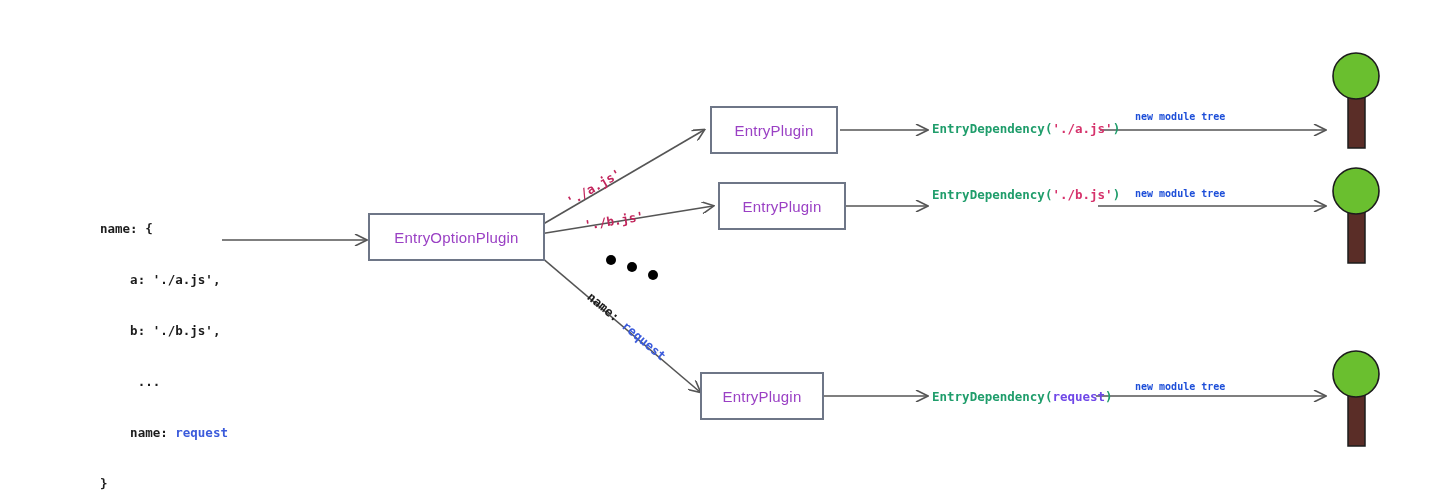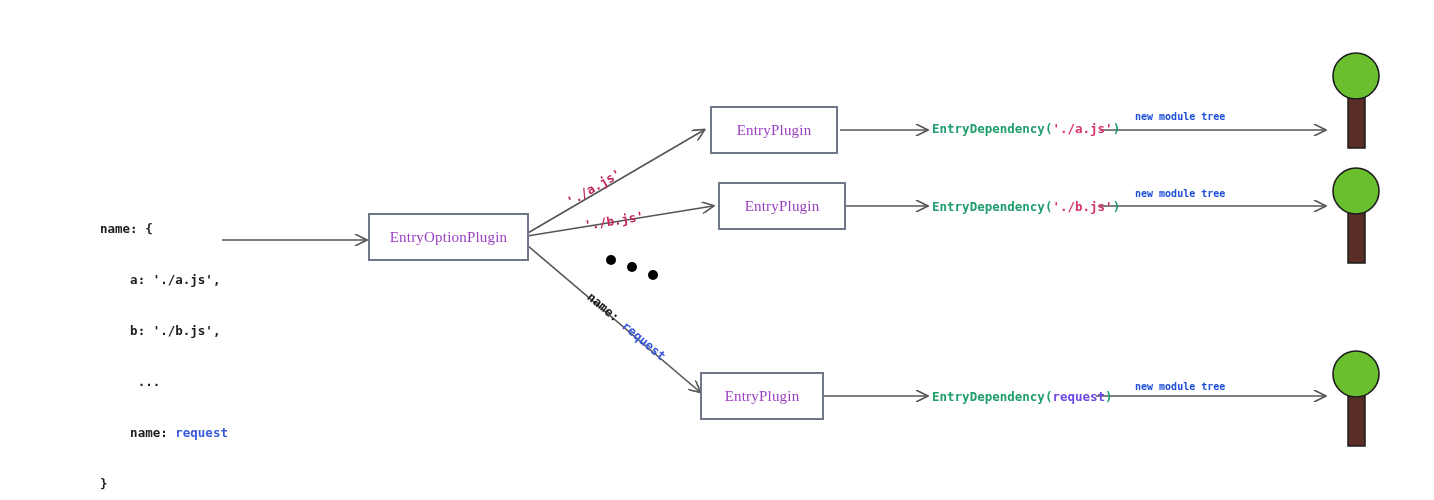--- a/index.html
+++ b/index.html
@@ -29,21 +29,21 @@
   }
   .node-box {
     position: absolute;
     box-sizing: border-box;
     background: #ffffff;
     border: 2px solid #6e7687;
     display: flex;
     align-items: center;
     justify-content: center;
     color: #9a40c4;
-    font-family: Liberation Serif, serif;
+    font-family: Liberation Sans, sans-serif;
     font-size: 15px;
     letter-spacing: 0.2px;
     white-space: nowrap;
   }
   .code-block {
     position: absolute;
     font-family: "DejaVu Sans Mono", "Liberation Mono", monospace;
     font-size: 12.5px;
     font-weight: bold;
     line-height: 17px;
@@ -129,21 +129,21 @@
 
   <div class="code-block" style="left:100px; top:186px;">
     <div class="code-line">name: {</div>
     <div class="code-line">    a: './a.js',</div>
     <div class="code-line">    b: './b.js',</div>
     <div class="code-line">     ...</div>
     <div class="code-line"><span>    name: </span><span class="tok-blue">request</span></div>
     <div class="code-line">}</div>
   </div>
 
-  <div class="node-box" style="left:368px; top:213px; width:161px; height:48px;">
+  <div class="node-box" style="left:368px; top:213px; width:177px; height:48px;">
     <span>EntryOptionPlugin</span>
   </div>
 
   <div class="edge-label crimson" style="left:564px; top:196px; transform: rotate(-30deg);">
     <span>'./a.js'</span>
   </div>
 
   <div class="edge-label crimson" style="left:583px; top:218px; transform: rotate(-9deg);">
     <span>'./b.js'</span>
   </div>
@@ -166,21 +166,21 @@
 
   <svg class="tree-icon" style="left:1328px; top:50px;" width="56" height="100" viewBox="0 0 56 100" xmlns="http://www.w3.org/2000/svg">
     <rect x="20" y="38" width="17" height="60" fill="#5a2d27" stroke="#1c1c1c" stroke-width="1.5"></rect>
     <circle cx="28" cy="26" r="23" fill="#6abf2f" stroke="#1c1c1c" stroke-width="1.6"></circle>
   </svg>
 
   <div class="node-box" style="left:718px; top:182px; width:128px; height:48px;">
     <span>EntryPlugin</span>
   </div>
 
-  <div class="dep-label" style="left:932px; top:199px;"><span>EntryDependency(</span><span class="arg-str">'./b.js'</span><span>)</span></div>
+  <div class="dep-label" style="left:932px; top:187px;"><span>EntryDependency(</span><span class="arg-str">'./b.js'</span><span>)</span></div>
 
   <div class="top-label" style="left:1135px; top:188px;">
     <span>new module tree</span>
   </div>
 
   <svg class="tree-icon" style="left:1328px; top:165px;" width="56" height="100" viewBox="0 0 56 100" xmlns="http://www.w3.org/2000/svg">
     <rect x="20" y="38" width="17" height="60" fill="#5a2d27" stroke="#1c1c1c" stroke-width="1.5"></rect>
     <circle cx="28" cy="26" r="23" fill="#6abf2f" stroke="#1c1c1c" stroke-width="1.6"></circle>
   </svg>
 

